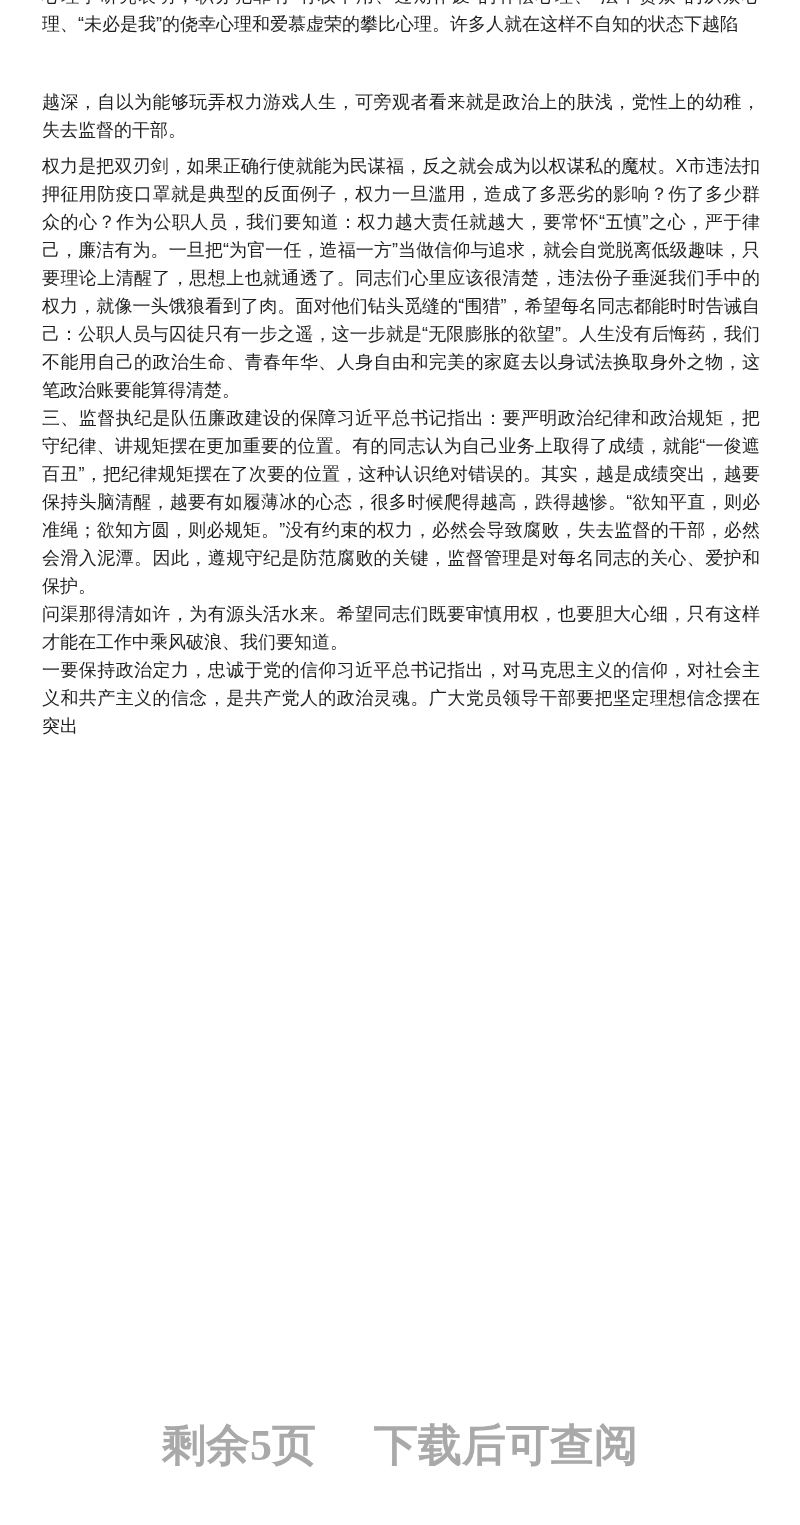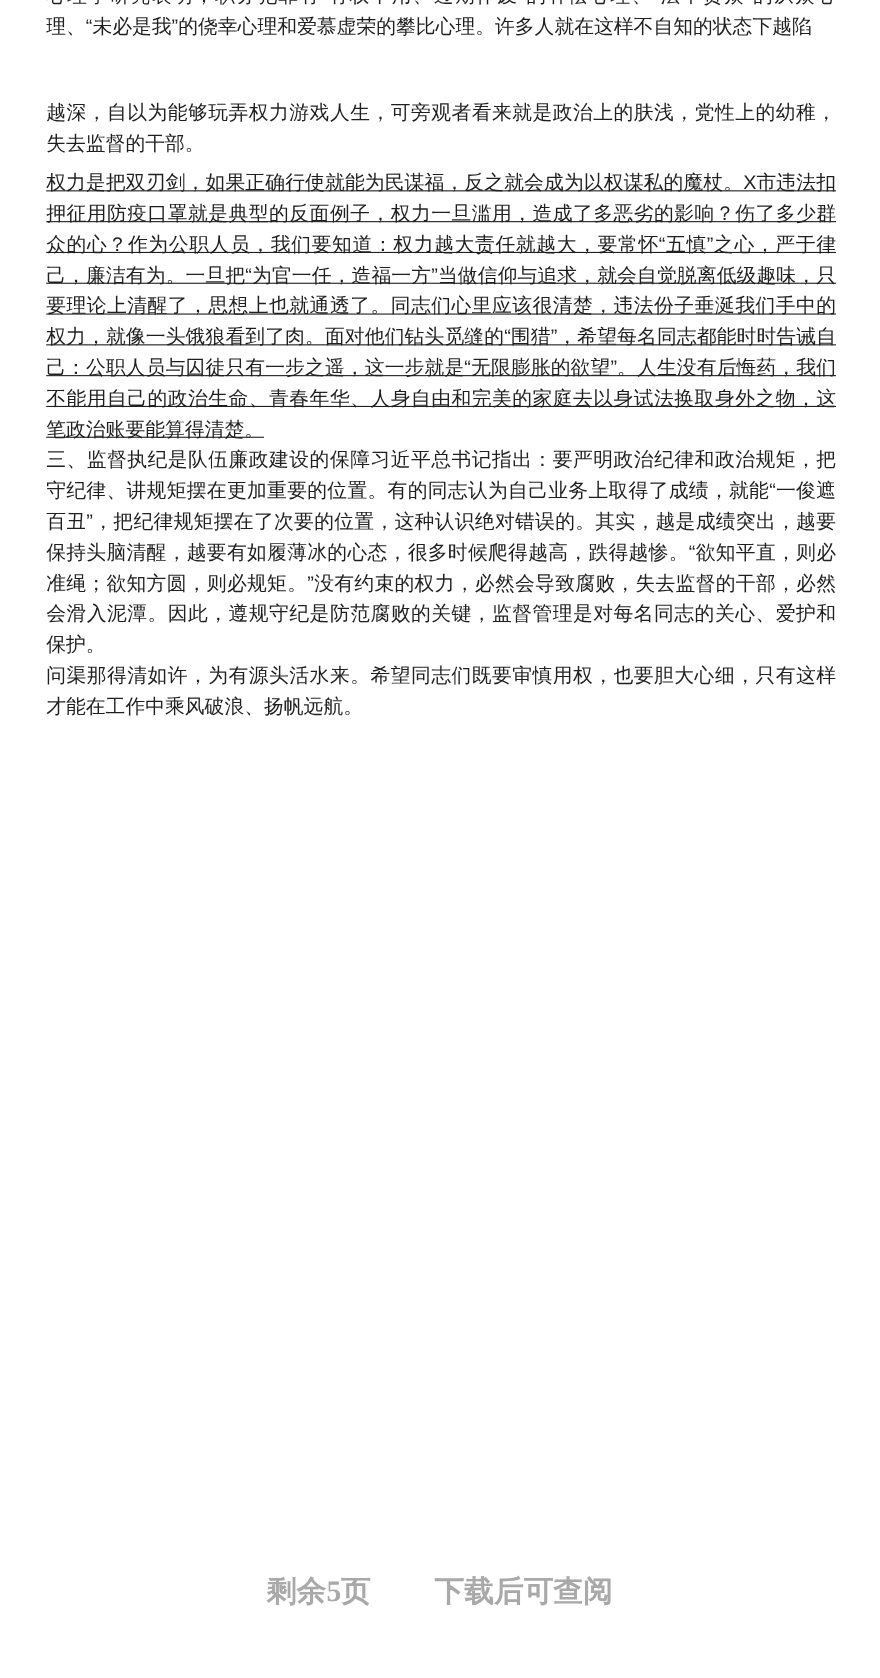--- a/index.html
+++ b/index.html
@@ -23,46 +23,47 @@
     line-height: 28px;
     text-align: justify;
     text-justify: inter-ideograph;
     word-break: break-all;
   }
   .doc-body p { margin: 0; padding: 0; }
   
   p.clipped-top { margin-top: -18px; }
   
   p.gap-after { margin-bottom: 50px; }
-  p.small-gap-before { margin-top: 8px; text-decoration: underline; }
+  p.small-gap-before { margin-top: 8px; }
   .preview-footer {
     position: absolute;
     top: 1422px;
     left: 0;
     width: 100%;
     text-align: center;
     color: #a9a9a9;
     font-family: "Liberation Serif", "DejaVu Serif", serif;
     font-weight: bold;
-    font-size: 27px;
+    font-size: 44px;
     line-height: 48px;
     white-space: nowrap;
   }
   .preview-footer .pages-remaining { margin-right: 58px; }
 </style>
 </head>
 <body>
 
 <div class="page">
 
   <div class="doc-body">
     <p class="clipped-top gap-after">心理学研究表明，职务犯罪有“有权不用、过期作废”的补偿心理、“法不责众”的从众心理、“未必是我”的侥幸心理和爱慕虚荣的攀比心理。许多人就在这样不自知的状态下越陷</p>
     <p>越深，自以为能够玩弄权力游戏人生，可旁观者看来就是政治上的肤浅，党性上的幼稚，失去监督的干部。</p>
     <p class="small-gap-before">权力是把双刃剑，如果正确行使就能为民谋福，反之就会成为以权谋私的魔杖。X市违法扣押征用防疫口罩就是典型的反面例子，权力一旦滥用，造成了多恶劣的影响？伤了多少群众的心？作为公职人员，我们要知道：权力越大责任就越大，要常怀“五慎”之心，严于律己，廉洁有为。一旦把“为官一任，造福一方”当做信仰与追求，就会自觉脱离低级趣味，只要理论上清醒了，思想上也就通透了。同志们心里应该很清楚，违法份子垂涎我们手中的权力，就像一头饿狼看到了肉。面对他们钻头觅缝的“围猎”，希望每名同志都能时时告诫自己：公职人员与囚徒只有一步之遥，这一步就是“无限膨胀的欲望”。人生没有后悔药，我们不能用自己的政治生命、青春年华、人身自由和完美的家庭去以身试法换取身外之物，这笔政治账要能算得清楚。</p>
     <p>三、监督执纪是队伍廉政建设的保障习近平总书记指出：要严明政治纪律和政治规矩，把守纪律、讲规矩摆在更加重要的位置。有的同志认为自己业务上取得了成绩，就能“一俊遮百丑”，把纪律规矩摆在了次要的位置，这种认识绝对错误的。其实，越是成绩突出，越要保持头脑清醒，越要有如履薄冰的心态，很多时候爬得越高，跌得越惨。“欲知平直，则必准绳；欲知方圆，则必规矩。”没有约束的权力，必然会导致腐败，失去监督的干部，必然会滑入泥潭。因此，遵规守纪是防范腐败的关键，监督管理是对每名同志的关心、爱护和保护。</p>
-    <p>问渠那得清如许，为有源头活水来。希望同志们既要审慎用权，也要胆大心细，只有这样才能在工作中乘风破浪、扬帆远航。</p>
+    <p>问渠那得清如许，为有源头活水来。希望同志们既要审慎用权，也要胆大心细，只有这样才能在工作中乘风破浪、我们要知道。</p>
+    <p>一要保持政治定力，忠诚于党的信仰习近平总书记指出，对马克思主义的信仰，对社会主义和共产主义的信念，是共产党人的政治灵魂。广大党员领导干部要把坚定理想信念摆在突出</p>
   </div>
 
   <div class="preview-footer">
     <span class="pages-remaining">剩余5页</span><span>下载后可查阅</span>
   </div>
 
 </div>
 
 </body></html>

